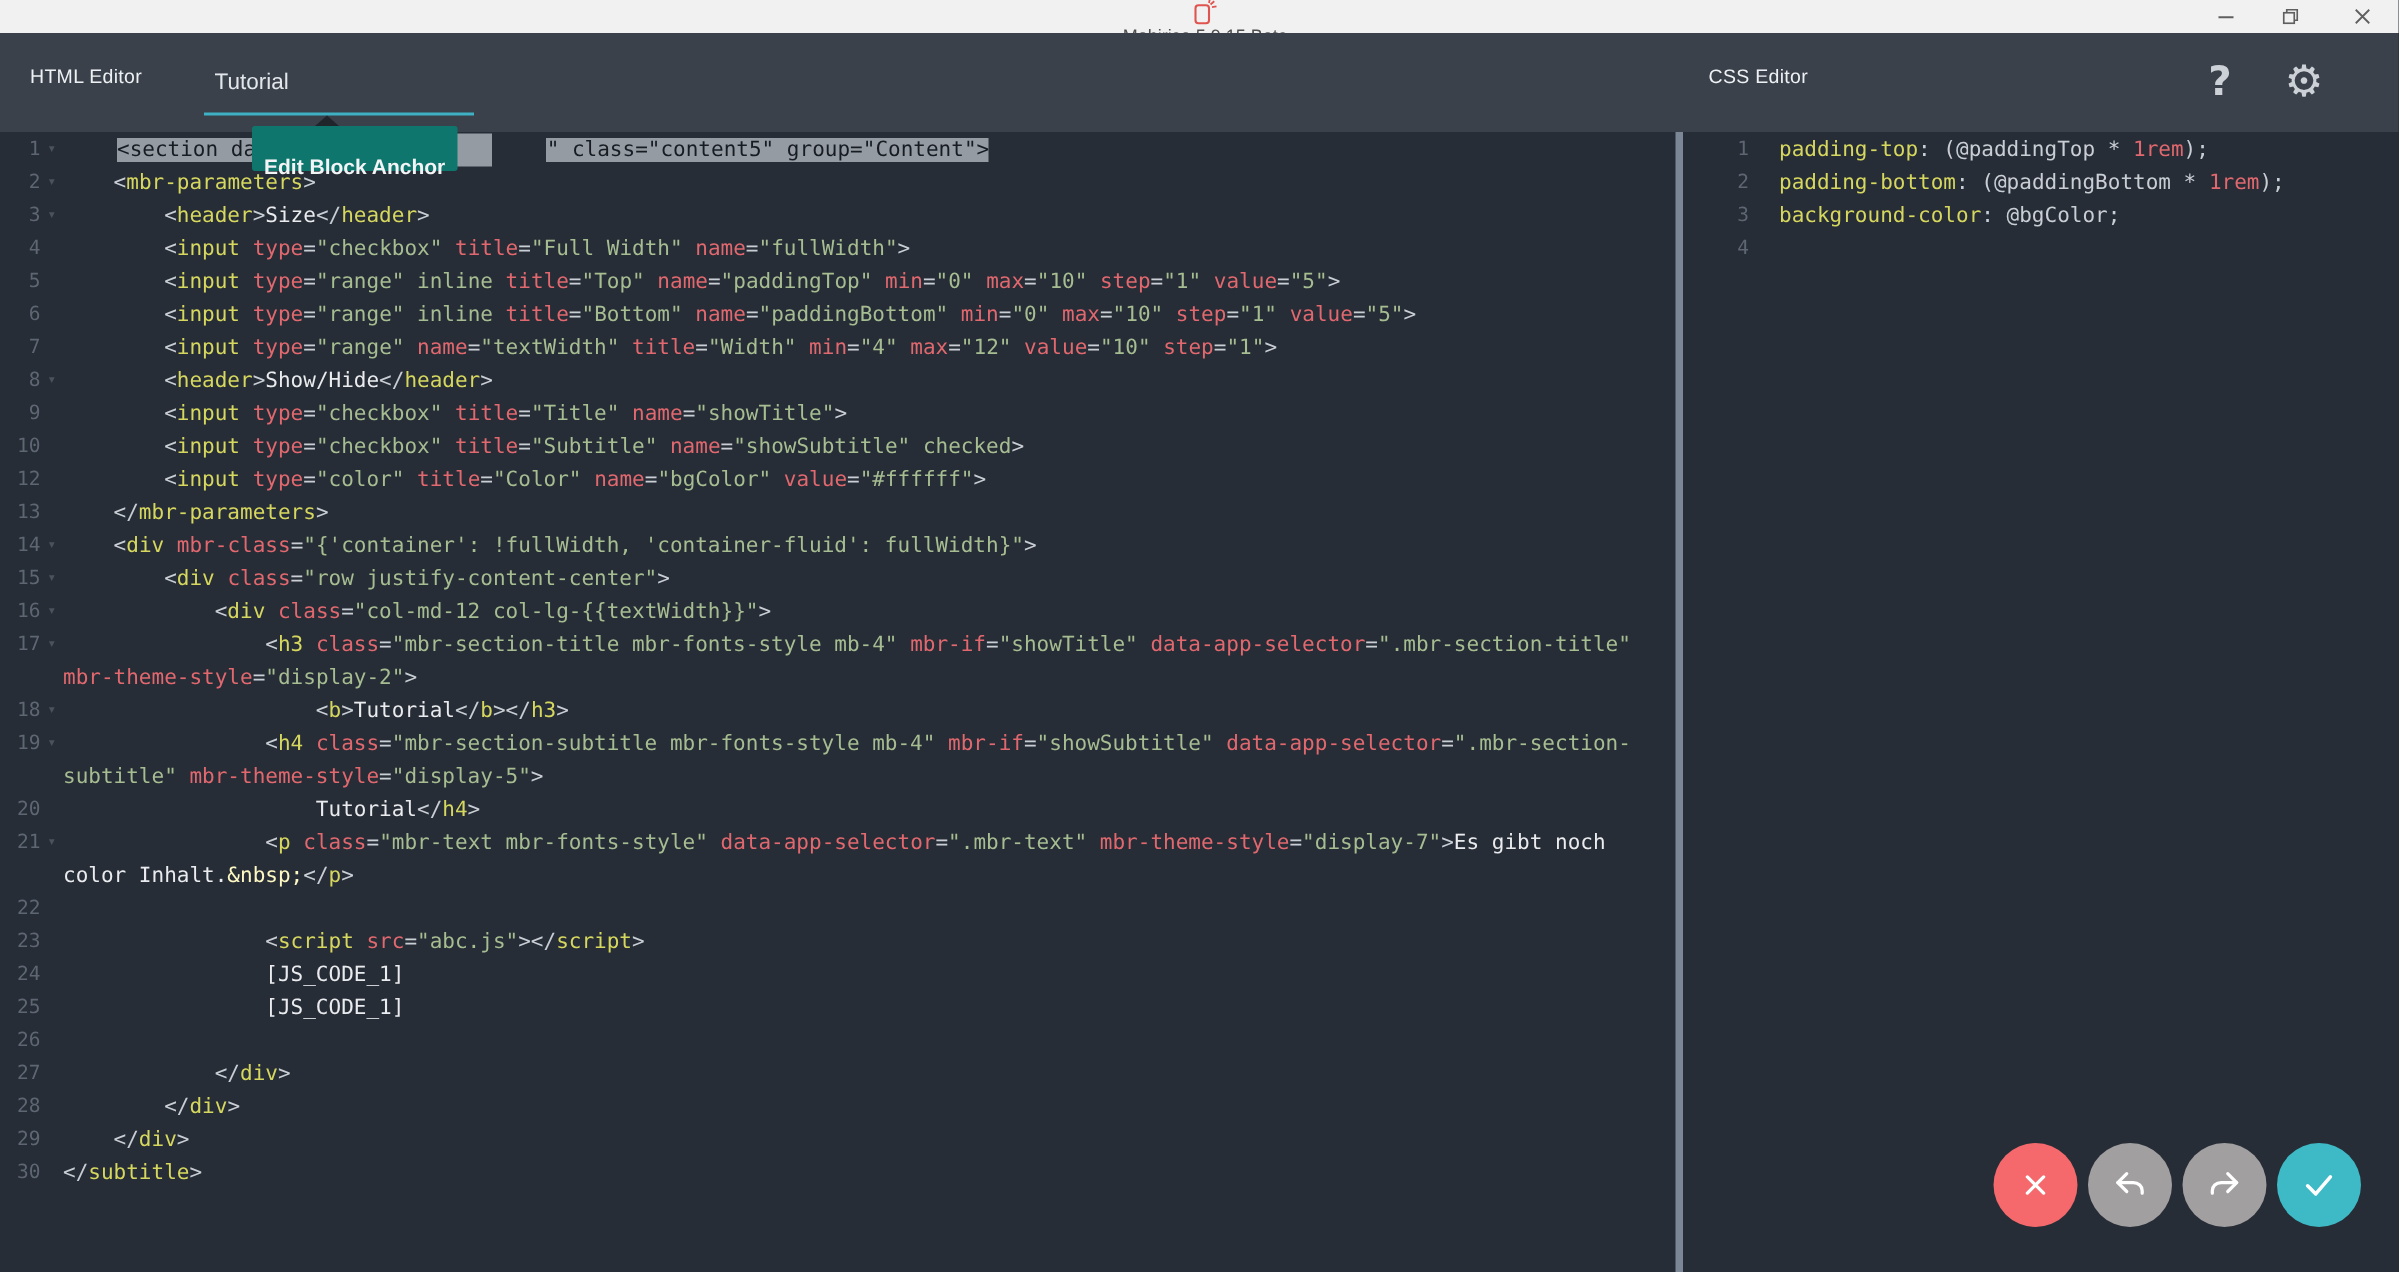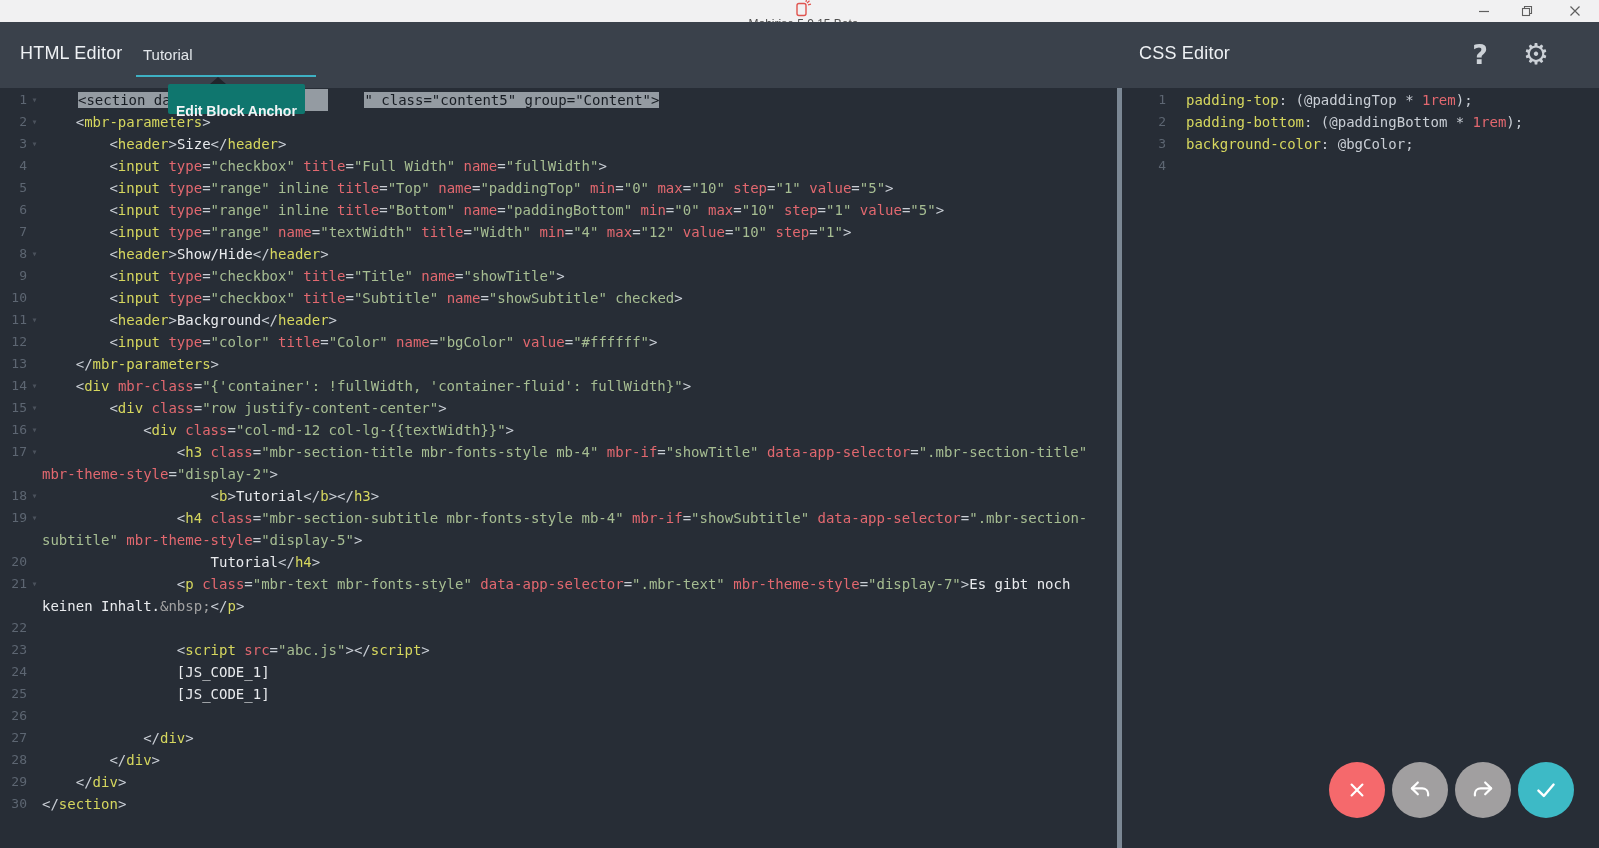--- a/index.html
+++ b/index.html
@@ -10,21 +10,21 @@
   .titlebar { position:absolute; left:0; top:0; width:1599px; height:22px;
               background:#f1f1f2; display:flex; align-items:center;flex-direction:column; }
   .app-icon { margin-left:8px; width:18px; height:18px; display:flex; align-items:center; justify-content:center; }
   .win-title { margin-left:8px; font-size:12px; color:#4f4f4f; }
   .win-btn { position:absolute; top:0; width:40px; height:22px; display:flex;
              align-items:center; justify-content:center; color:#5f5f5f; cursor:default; }
   .wb-min { left:1464px; } .wb-max { left:1507px; } .wb-close { left:1555px; }
 
   
   .header { position:absolute; left:0; top:22px; width:1599px; height:66px; background:#3a414b; }
-  .editor-title { position:absolute; top:21px; font-size:18px; color:#eef1f4; letter-spacing:.2px; }
+  .editor-title { position:absolute; top:21px; font-size:13px; color:#eef1f4; letter-spacing:.2px; }
   .t-html { left:20px; } .t-css { left:1139px; }
   .tab { position:absolute; left:143px; top:24px; font-size:15px; color:#e3e7eb; cursor:pointer; }
   .tab-underline { position:absolute; left:136px; top:53px; width:180px; height:2px; background:#3eb1c4; }
   .hdr-icon { position:absolute; top:12px; width:36px; height:40px; color:#ccd1d7;
               display:flex; align-items:center; justify-content:center; cursor:pointer; }
   .i-help { left:1462px; font-size:27px; font-weight:700; font-family:"DejaVu Sans", sans-serif; }
   .i-gear { left:1518px; font-size:29px; font-family:"DejaVu Sans", sans-serif; }
 
   
   .editor { position:absolute; top:88px; bottom:0; overflow:hidden; padding-top:1px;
@@ -37,21 +37,21 @@
   .ln   { display:inline-block; width:27px; text-align:right; color:#5d6672; font-size:13px; vertical-align:top; }
   .fold { display:inline-block; width:15px; text-align:center; color:#4b525c; font-size:10px; vertical-align:top; }
   .ed-css .ln { width:22px; } .ed-css .fold { width:20px; }
   .code { white-space:pre; }
 
   .tk-p { color:#c9ced5; }
   .tk-t { color:#d6d75e; }
   .tk-a { color:#e2686f; }
   .tk-v { color:#a6bd92; }
   .tk-x { color:#e9ebee;margin-top:32px; }
-  .tk-e { color:#a3a3a3; }
+  .tk-e { color:#fef9c3; }
   .tk-s { color:#171c23; background:#949ba2;margin-left:36px; }
   .tk-g { display:inline-block; width:124px; height:22px; background:#949ba2; vertical-align:top; }
 
   
   .tooltip { position:absolute; left:168px; top:84px; height:30px; line-height:30px;
              background:#0f766e; color:#f3f4f6; font-size:14px; font-weight:700;
              padding:12px 8px; border-radius:2px; z-index:5; white-space:nowrap; }
   .tooltip::before { content:""; position:absolute; top:-7px; left:42px; width:0; height:0;
              border-left:8px solid transparent; border-right:8px solid transparent;
              border-bottom:7px solid #20252c; }
@@ -107,43 +107,42 @@
     <div class="code-row"><span class="ln">1</span><span class="fold">▾</span><span class="code"><span class="tk-s">&lt;section data-b</span><span class="tk-g"></span><span class="tk-s">" class="content5" group="Content"&gt;</span></span></div>
     <div class="code-row"><span class="ln">2</span><span class="fold">▾</span><span class="code"><span class="tk-p">    &lt;</span><span class="tk-t">mbr-parameters</span><span class="tk-p">&gt;</span></span></div>
     <div class="code-row"><span class="ln">3</span><span class="fold">▾</span><span class="code"><span class="tk-p">        &lt;</span><span class="tk-t">header</span><span class="tk-p">&gt;</span><span class="tk-x">Size</span><span class="tk-p">&lt;/</span><span class="tk-t">header</span><span class="tk-p">&gt;</span></span></div>
     <div class="code-row"><span class="ln">4</span><span class="fold"></span><span class="code"><span class="tk-p">        &lt;</span><span class="tk-t">input</span><span class="tk-a"> type</span><span class="tk-p">=</span><span class="tk-v">"checkbox"</span><span class="tk-a"> title</span><span class="tk-p">=</span><span class="tk-v">"Full Width"</span><span class="tk-a"> name</span><span class="tk-p">=</span><span class="tk-v">"fullWidth"</span><span class="tk-p">&gt;</span></span></div>
     <div class="code-row"><span class="ln">5</span><span class="fold"></span><span class="code"><span class="tk-p">        &lt;</span><span class="tk-t">input</span><span class="tk-a"> type</span><span class="tk-p">=</span><span class="tk-v">"range"</span><span class="tk-v"> inline</span><span class="tk-a"> title</span><span class="tk-p">=</span><span class="tk-v">"Top"</span><span class="tk-a"> name</span><span class="tk-p">=</span><span class="tk-v">"paddingTop"</span><span class="tk-a"> min</span><span class="tk-p">=</span><span class="tk-v">"0"</span><span class="tk-a"> max</span><span class="tk-p">=</span><span class="tk-v">"10"</span><span class="tk-a"> step</span><span class="tk-p">=</span><span class="tk-v">"1"</span><span class="tk-a"> value</span><span class="tk-p">=</span><span class="tk-v">"5"</span><span class="tk-p">&gt;</span></span></div>
     <div class="code-row"><span class="ln">6</span><span class="fold"></span><span class="code"><span class="tk-p">        &lt;</span><span class="tk-t">input</span><span class="tk-a"> type</span><span class="tk-p">=</span><span class="tk-v">"range"</span><span class="tk-v"> inline</span><span class="tk-a"> title</span><span class="tk-p">=</span><span class="tk-v">"Bottom"</span><span class="tk-a"> name</span><span class="tk-p">=</span><span class="tk-v">"paddingBottom"</span><span class="tk-a"> min</span><span class="tk-p">=</span><span class="tk-v">"0"</span><span class="tk-a"> max</span><span class="tk-p">=</span><span class="tk-v">"10"</span><span class="tk-a"> step</span><span class="tk-p">=</span><span class="tk-v">"1"</span><span class="tk-a"> value</span><span class="tk-p">=</span><span class="tk-v">"5"</span><span class="tk-p">&gt;</span></span></div>
     <div class="code-row"><span class="ln">7</span><span class="fold"></span><span class="code"><span class="tk-p">        &lt;</span><span class="tk-t">input</span><span class="tk-a"> type</span><span class="tk-p">=</span><span class="tk-v">"range"</span><span class="tk-a"> name</span><span class="tk-p">=</span><span class="tk-v">"textWidth"</span><span class="tk-a"> title</span><span class="tk-p">=</span><span class="tk-v">"Width"</span><span class="tk-a"> min</span><span class="tk-p">=</span><span class="tk-v">"4"</span><span class="tk-a"> max</span><span class="tk-p">=</span><span class="tk-v">"12"</span><span class="tk-a"> value</span><span class="tk-p">=</span><span class="tk-v">"10"</span><span class="tk-a"> step</span><span class="tk-p">=</span><span class="tk-v">"1"</span><span class="tk-p">&gt;</span></span></div>
     <div class="code-row"><span class="ln">8</span><span class="fold">▾</span><span class="code"><span class="tk-p">        &lt;</span><span class="tk-t">header</span><span class="tk-p">&gt;</span><span class="tk-x">Show/Hide</span><span class="tk-p">&lt;/</span><span class="tk-t">header</span><span class="tk-p">&gt;</span></span></div>
     <div class="code-row"><span class="ln">9</span><span class="fold"></span><span class="code"><span class="tk-p">        &lt;</span><span class="tk-t">input</span><span class="tk-a"> type</span><span class="tk-p">=</span><span class="tk-v">"checkbox"</span><span class="tk-a"> title</span><span class="tk-p">=</span><span class="tk-v">"Title"</span><span class="tk-a"> name</span><span class="tk-p">=</span><span class="tk-v">"showTitle"</span><span class="tk-p">&gt;</span></span></div>
     <div class="code-row"><span class="ln">10</span><span class="fold"></span><span class="code"><span class="tk-p">        &lt;</span><span class="tk-t">input</span><span class="tk-a"> type</span><span class="tk-p">=</span><span class="tk-v">"checkbox"</span><span class="tk-a"> title</span><span class="tk-p">=</span><span class="tk-v">"Subtitle"</span><span class="tk-a"> name</span><span class="tk-p">=</span><span class="tk-v">"showSubtitle"</span><span class="tk-v"> checked</span><span class="tk-p">&gt;</span></span></div>
-    <div class="code-row"><span class="ln">11</span><span class="fold">▾</span><span class="code"><span class="tk-p">        &lt;</span><span class="tk-t">header</span><span class="tk-p">&gt;</span><span class="tk-x">Background</span><span class="tk-p">&lt;/</span><span class="tk-t">header</span><span class="tk-p">&gt;</span></span></div>
     <div class="code-row"><span class="ln">12</span><span class="fold"></span><span class="code"><span class="tk-p">        &lt;</span><span class="tk-t">input</span><span class="tk-a"> type</span><span class="tk-p">=</span><span class="tk-v">"color"</span><span class="tk-a"> title</span><span class="tk-p">=</span><span class="tk-v">"Color"</span><span class="tk-a"> name</span><span class="tk-p">=</span><span class="tk-v">"bgColor"</span><span class="tk-a"> value</span><span class="tk-p">=</span><span class="tk-v">"#ffffff"</span><span class="tk-p">&gt;</span></span></div>
     <div class="code-row"><span class="ln">13</span><span class="fold"></span><span class="code"><span class="tk-p">    &lt;/</span><span class="tk-t">mbr-parameters</span><span class="tk-p">&gt;</span></span></div>
     <div class="code-row"><span class="ln">14</span><span class="fold">▾</span><span class="code"><span class="tk-p">    &lt;</span><span class="tk-t">div</span><span class="tk-a"> mbr-class</span><span class="tk-p">=</span><span class="tk-v">"{'container': !fullWidth, 'container-fluid': fullWidth}"</span><span class="tk-p">&gt;</span></span></div>
     <div class="code-row"><span class="ln">15</span><span class="fold">▾</span><span class="code"><span class="tk-p">        &lt;</span><span class="tk-t">div</span><span class="tk-a"> class</span><span class="tk-p">=</span><span class="tk-v">"row justify-content-center"</span><span class="tk-p">&gt;</span></span></div>
     <div class="code-row"><span class="ln">16</span><span class="fold">▾</span><span class="code"><span class="tk-p">            &lt;</span><span class="tk-t">div</span><span class="tk-a"> class</span><span class="tk-p">=</span><span class="tk-v">"col-md-12 col-lg-{{textWidth}}"</span><span class="tk-p">&gt;</span></span></div>
     <div class="code-row"><span class="ln">17</span><span class="fold">▾</span><span class="code"><span class="tk-p">                &lt;</span><span class="tk-t">h3</span><span class="tk-a"> class</span><span class="tk-p">=</span><span class="tk-v">"mbr-section-title mbr-fonts-style mb-4"</span><span class="tk-a"> mbr-if</span><span class="tk-p">=</span><span class="tk-v">"showTitle"</span><span class="tk-a"> data-app-selector</span><span class="tk-p">=</span><span class="tk-v">".mbr-section-title"</span></span></div>
     <div class="code-row"><span class="ln"></span><span class="fold"></span><span class="code"><span class="tk-a">mbr-theme-style</span><span class="tk-p">=</span><span class="tk-v">"display-2"</span><span class="tk-p">&gt;</span></span></div>
     <div class="code-row"><span class="ln">18</span><span class="fold">▾</span><span class="code"><span class="tk-p">                    &lt;</span><span class="tk-t">b</span><span class="tk-p">&gt;</span><span class="tk-x">Tutorial</span><span class="tk-p">&lt;/</span><span class="tk-t">b</span><span class="tk-p">&gt;&lt;/</span><span class="tk-t">h3</span><span class="tk-p">&gt;</span></span></div>
     <div class="code-row"><span class="ln">19</span><span class="fold">▾</span><span class="code"><span class="tk-p">                &lt;</span><span class="tk-t">h4</span><span class="tk-a"> class</span><span class="tk-p">=</span><span class="tk-v">"mbr-section-subtitle mbr-fonts-style mb-4"</span><span class="tk-a"> mbr-if</span><span class="tk-p">=</span><span class="tk-v">"showSubtitle"</span><span class="tk-a"> data-app-selector</span><span class="tk-p">=</span><span class="tk-v">".mbr-section-</span></span></div>
     <div class="code-row"><span class="ln"></span><span class="fold"></span><span class="code"><span class="tk-v">subtitle"</span><span class="tk-a"> mbr-theme-style</span><span class="tk-p">=</span><span class="tk-v">"display-5"</span><span class="tk-p">&gt;</span></span></div>
     <div class="code-row"><span class="ln">20</span><span class="fold"></span><span class="code"><span class="tk-x">                    Tutorial</span><span class="tk-p">&lt;/</span><span class="tk-t">h4</span><span class="tk-p">&gt;</span></span></div>
     <div class="code-row"><span class="ln">21</span><span class="fold">▾</span><span class="code"><span class="tk-p">                &lt;</span><span class="tk-t">p</span><span class="tk-a"> class</span><span class="tk-p">=</span><span class="tk-v">"mbr-text mbr-fonts-style"</span><span class="tk-a"> data-app-selector</span><span class="tk-p">=</span><span class="tk-v">".mbr-text"</span><span class="tk-a"> mbr-theme-style</span><span class="tk-p">=</span><span class="tk-v">"display-7"</span><span class="tk-p">&gt;</span><span class="tk-x">Es gibt noch</span></span></div>
-    <div class="code-row"><span class="ln"></span><span class="fold"></span><span class="code"><span class="tk-x">keinen Inhalt.</span><span class="tk-e">&amp;nbsp;</span><span class="tk-p">&lt;/</span><span class="tk-t">p</span><span class="tk-p">&gt;</span></span></div>
+    <div class="code-row"><span class="ln"></span><span class="fold"></span><span class="code"><span class="tk-x">color Inhalt.</span><span class="tk-e">&amp;nbsp;</span><span class="tk-p">&lt;/</span><span class="tk-t">p</span><span class="tk-p">&gt;</span></span></div>
     <div class="code-row"><span class="ln">22</span><span class="fold"></span><span class="code"></span></div>
     <div class="code-row"><span class="ln">23</span><span class="fold"></span><span class="code"><span class="tk-p">                &lt;</span><span class="tk-t">script</span><span class="tk-a"> src</span><span class="tk-p">=</span><span class="tk-v">"abc.js"</span><span class="tk-p">&gt;&lt;/</span><span class="tk-t">script</span><span class="tk-p">&gt;</span></span></div>
     <div class="code-row"><span class="ln">24</span><span class="fold"></span><span class="code"><span class="tk-x">                [JS_CODE_1]</span></span></div>
     <div class="code-row"><span class="ln">25</span><span class="fold"></span><span class="code"><span class="tk-x">                [JS_CODE_1]</span></span></div>
     <div class="code-row"><span class="ln">26</span><span class="fold"></span><span class="code"></span></div>
     <div class="code-row"><span class="ln">27</span><span class="fold"></span><span class="code"><span class="tk-p">            &lt;/</span><span class="tk-t">div</span><span class="tk-p">&gt;</span></span></div>
     <div class="code-row"><span class="ln">28</span><span class="fold"></span><span class="code"><span class="tk-p">        &lt;/</span><span class="tk-t">div</span><span class="tk-p">&gt;</span></span></div>
     <div class="code-row"><span class="ln">29</span><span class="fold"></span><span class="code"><span class="tk-p">    &lt;/</span><span class="tk-t">div</span><span class="tk-p">&gt;</span></span></div>
-    <div class="code-row"><span class="ln">30</span><span class="fold"></span><span class="code"><span class="tk-p">&lt;/</span><span class="tk-t">section</span><span class="tk-p">&gt;</span></span></div>
+    <div class="code-row"><span class="ln">30</span><span class="fold"></span><span class="code"><span class="tk-p">&lt;/</span><span class="tk-t">subtitle</span><span class="tk-p">&gt;</span></span></div>
   </div>
 <div class="divider"></div>
 <div class="editor ed-css" id="css-editor">
     <div class="code-row"><span class="ln">1</span><span class="fold"></span><span class="code"><span class="tk-t">padding-top</span><span class="tk-p">: (@paddingTop * </span><span class="tk-a">1rem</span><span class="tk-p">);</span></span></div>
     <div class="code-row"><span class="ln">2</span><span class="fold"></span><span class="code"><span class="tk-t">padding-bottom</span><span class="tk-p">: (@paddingBottom * </span><span class="tk-a">1rem</span><span class="tk-p">);</span></span></div>
     <div class="code-row"><span class="ln">3</span><span class="fold"></span><span class="code"><span class="tk-t">background-color</span><span class="tk-p">: @bgColor;</span></span></div>
     <div class="code-row"><span class="ln">4</span><span class="fold"></span><span class="code"></span></div>
   </div>
 
 <div class="tooltip">Edit Block Anchor</div>

